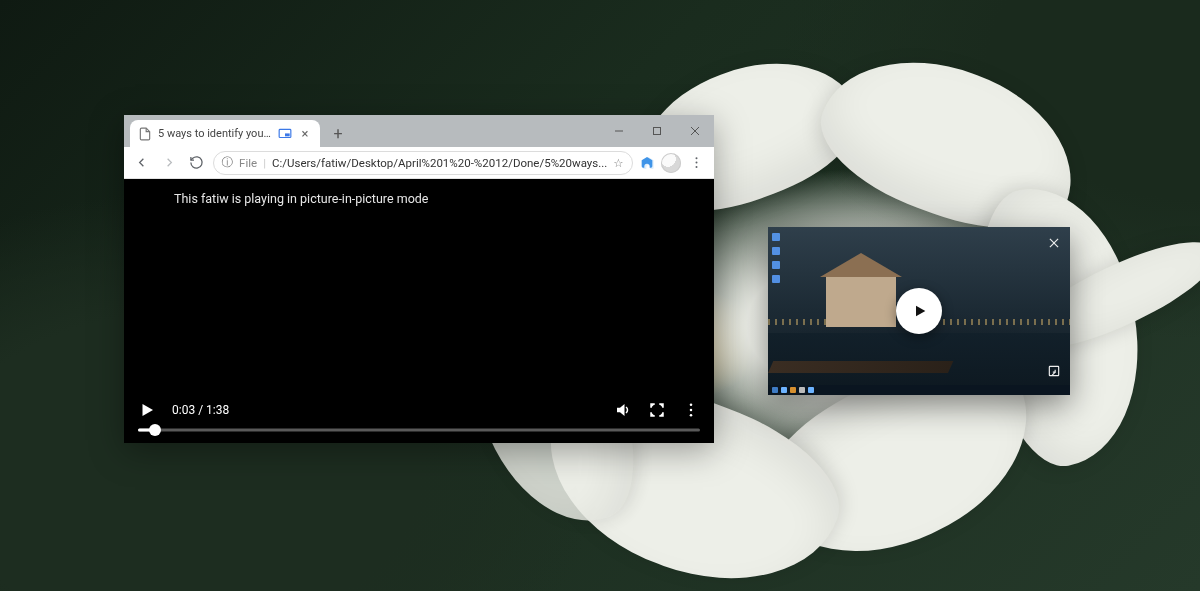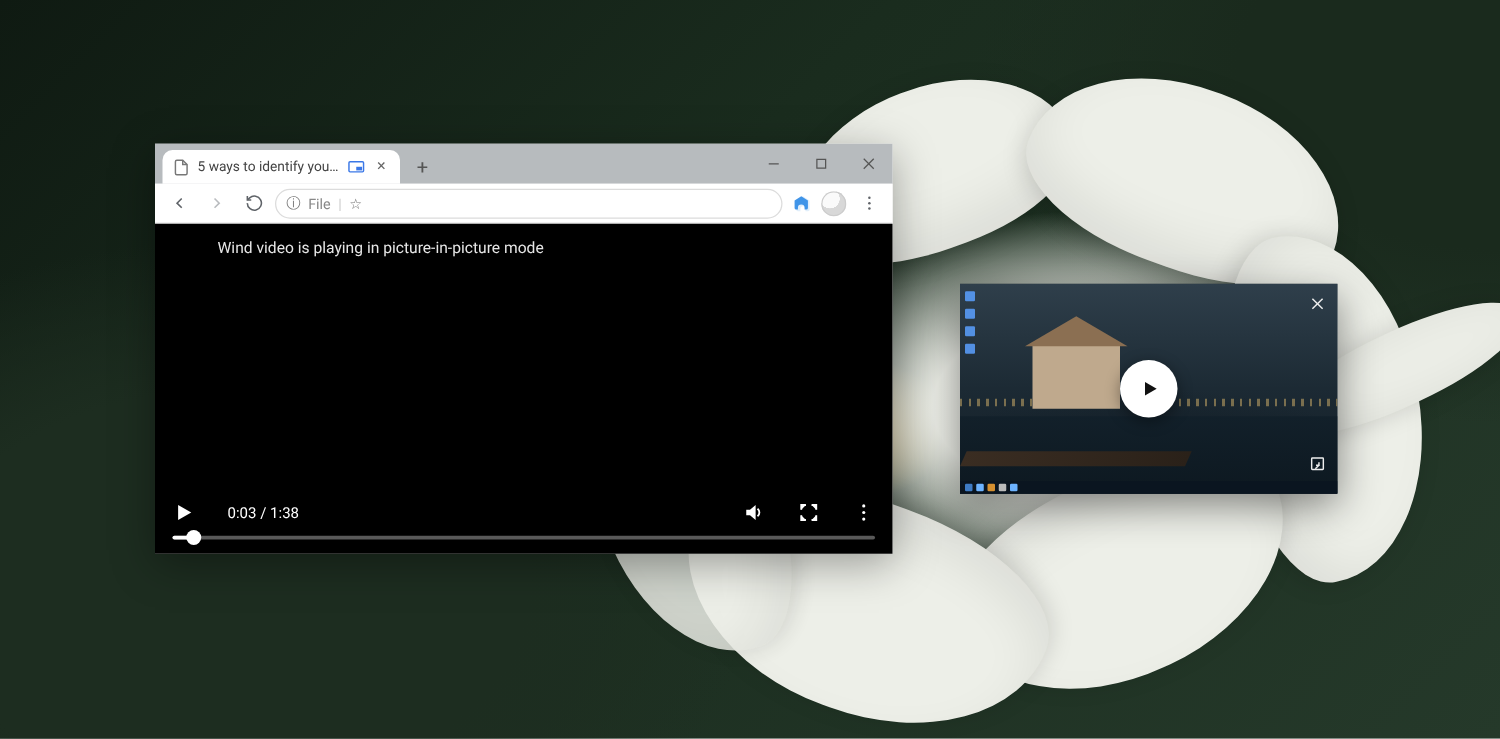--- a/index.html
+++ b/index.html
@@ -71,21 +71,21 @@
   .omnibox .staricon{color:#777;}
   .exticon{width:22px;height:22px;display:flex;align-items:center;justify-content:center;}
   .avatar{width:20px;height:20px;border-radius:50%;background:radial-gradient(circle at 35% 30%, #fafafa 0 40%, #d8d8d8 41% 100%); box-shadow:0 0 0 1px #ccc inset;}
 
   .content { flex:1; background:#000; position:relative; color:#fff; }
   .pip-msg { position:absolute; top:12px; left:50px; font-size:12.5px; color:#e6e6e6;}
   .vcontrols {
     position:absolute; left:0; right:0; bottom:0; height:48px;
     display:flex; flex-direction:column; justify-content:flex-end;
   }
-  .vrow { display:flex; align-items:center; padding:0 14px 4px 14px; gap:26px; font-size:12px;}
+  .vrow { display:flex; align-items:center; padding:0 14px 4px 14px; gap:16px; font-size:12px;}
   .vbtn{display:flex;align-items:center;justify-content:center;color:#fff; cursor:pointer;}
   .vbtn svg{width:18px;height:18px;fill:#fff;}
   .vtime{color:#fff;}
   .vspacer{flex:1;}
   .vtrack { position:relative; height:14px; margin:0 14px 6px 14px;}
   .vtrack .bar{position:absolute; left:0; right:0; top:50%; height:3px; transform:translateY(-50%); background:rgba(255,255,255,0.35); border-radius:2px;}
   .vtrack .fill{position:absolute; left:0; top:50%; height:3px; transform:translateY(-50%); background:#fff; border-radius:2px;}
   .vtrack .thumb{position:absolute; top:50%; width:12px; height:12px; background:#fff; border-radius:50%; transform:translate(-50%,-50%);}
 
   
@@ -199,20 +199,21 @@
       <svg viewBox="0 0 24 24" fill="none" stroke="currentColor" stroke-width="2">
           <path d="M3 12a9 9 0 1 0 3-6.7L3 8"></path>
           <polyline points="3 3 3 8 8 8"></polyline>
         </svg>
     </div>
 
     <div class="omnibox">
       <span class="info">ⓘ</span>
       <span class="scheme">File</span>
       <span class="sep">|</span>
+      <span class="path">C:/Users/fatiw/Desktop/April%201%20-%2012/Done/5%20ways...</span>
       <span class="staricon">☆</span>
     </div>
 
     <div class="exticon">
       <svg viewBox="0 0 24 24" width="16" height="16">
           <path fill="#2e8ae6" d="M6 19c0 1.1.9 2 2 2h3v-3a3 3 0 016 0v3h3c1.1 0 2-.9 2-2V8l-8-5-8 5v11z" opacity=".15"></path>
           <path fill="#2e8ae6" d="M12 3l8 5v9a2 2 0 01-2 2h-2v-2a4 4 0 00-8 0v2H6a2 2 0 01-2-2V8l8-5z" opacity=".9"></path>
         </svg>
     </div>
     <div class="exticon">
@@ -221,21 +222,21 @@
     <div class="navbtn">
       <svg viewBox="0 0 24 24" fill="currentColor">
           <circle cx="12" cy="5" r="1.6"></circle>
           <circle cx="12" cy="12" r="1.6"></circle>
           <circle cx="12" cy="19" r="1.6"></circle>
         </svg>
     </div>
   </div>
 
   <div class="content">
-    <div class="pip-msg">Wind video is playing in picture-in-picture mode</div>
+    <div class="pip-msg">This fatiw is playing in picture-in-picture mode</div>
 
     <div class="vcontrols">
       <div class="vrow">
         <div class="vbtn">
           <svg viewBox="0 0 24 24">
               <polygon points="6,4 20,12 6,20"></polygon>
             </svg>
         </div>
         <div class="vtime">
           <span>0:03</span>

